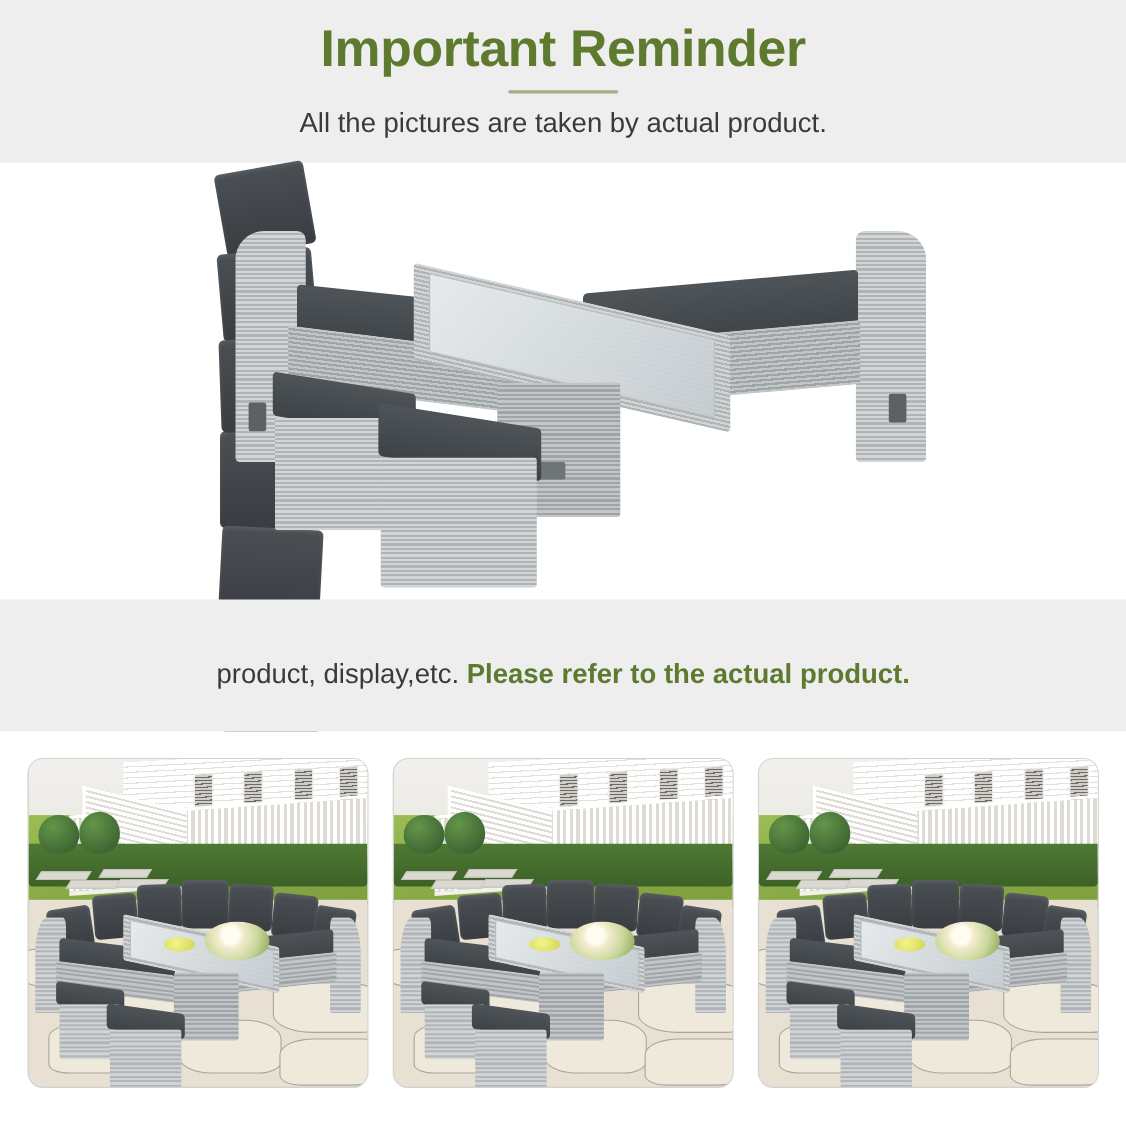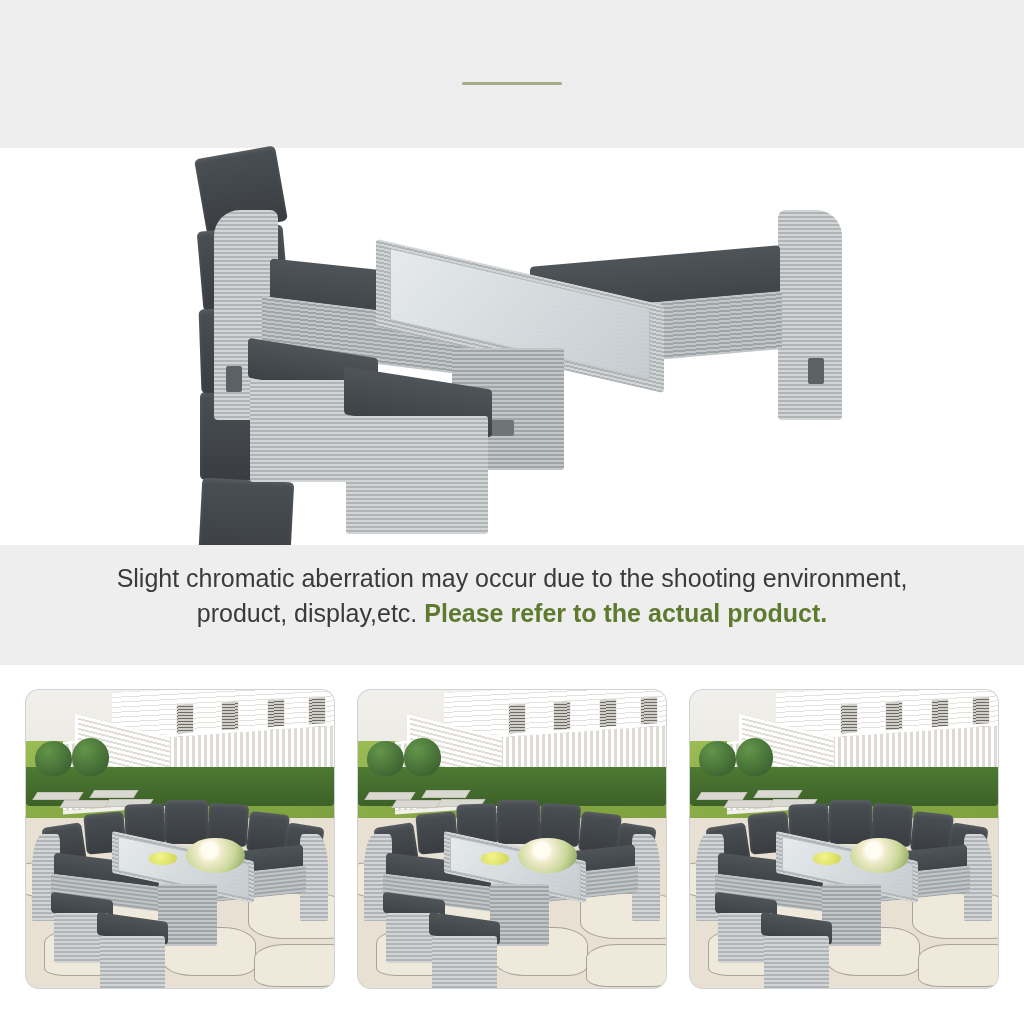--- a/index.html
+++ b/index.html
@@ -180,23 +180,25 @@
   
   .hero-stage{position:absolute;inset:0;}
 </style>
 </head>
 <body>
 
 <div class="page">
 
   <div class="band-top"></div>
 
+  <div class="title">Important Reminder</div>
 
   <div class="divider"></div>
 
+  <div class="subtitle">All the pictures are taken by actual product.</div>
 
   <div class="band-hero"></div>
 
   <div class="hero-photo">
     <div class="hero-stage">
 
       <div class="cushion" style="left:28px;top:44px;width:82px;height:76px;transform:rotate(-10deg);"></div>
       <div class="cushion" style="left:112px;top:28px;width:86px;height:80px;transform:rotate(-5deg);"></div>
       <div class="cushion" style="left:200px;top:20px;width:86px;height:84px;transform:rotate(-2deg);"></div>
 
@@ -227,21 +229,21 @@
       <div class="rattan" style="position:absolute;left:146px;top:264px;width:142px;height:118px;"></div>
 
       <div style="position:absolute;left:26px;top:214px;width:16px;height:26px;background:#5b6164;border-radius:2px;"></div>
       <div style="position:absolute;left:608px;top:206px;width:16px;height:26px;background:#5b6164;border-radius:2px;"></div>
     </div>
   </div>
 
   <div class="band-note"></div>
 
   <div class="note">
-    <span>Slight chromatic aberration may occur due to the shooting environment,</span><br>
+    <br>
     <span>product, display,etc. </span><span class="accent">Please refer to the actual product.</span>
   </div>
 
   <div class="band-gallery"></div>
 
   <div class="gallery">
 
     <div class="thumb">
       <div class="sky"></div>
       <div class="lawn"></div>

